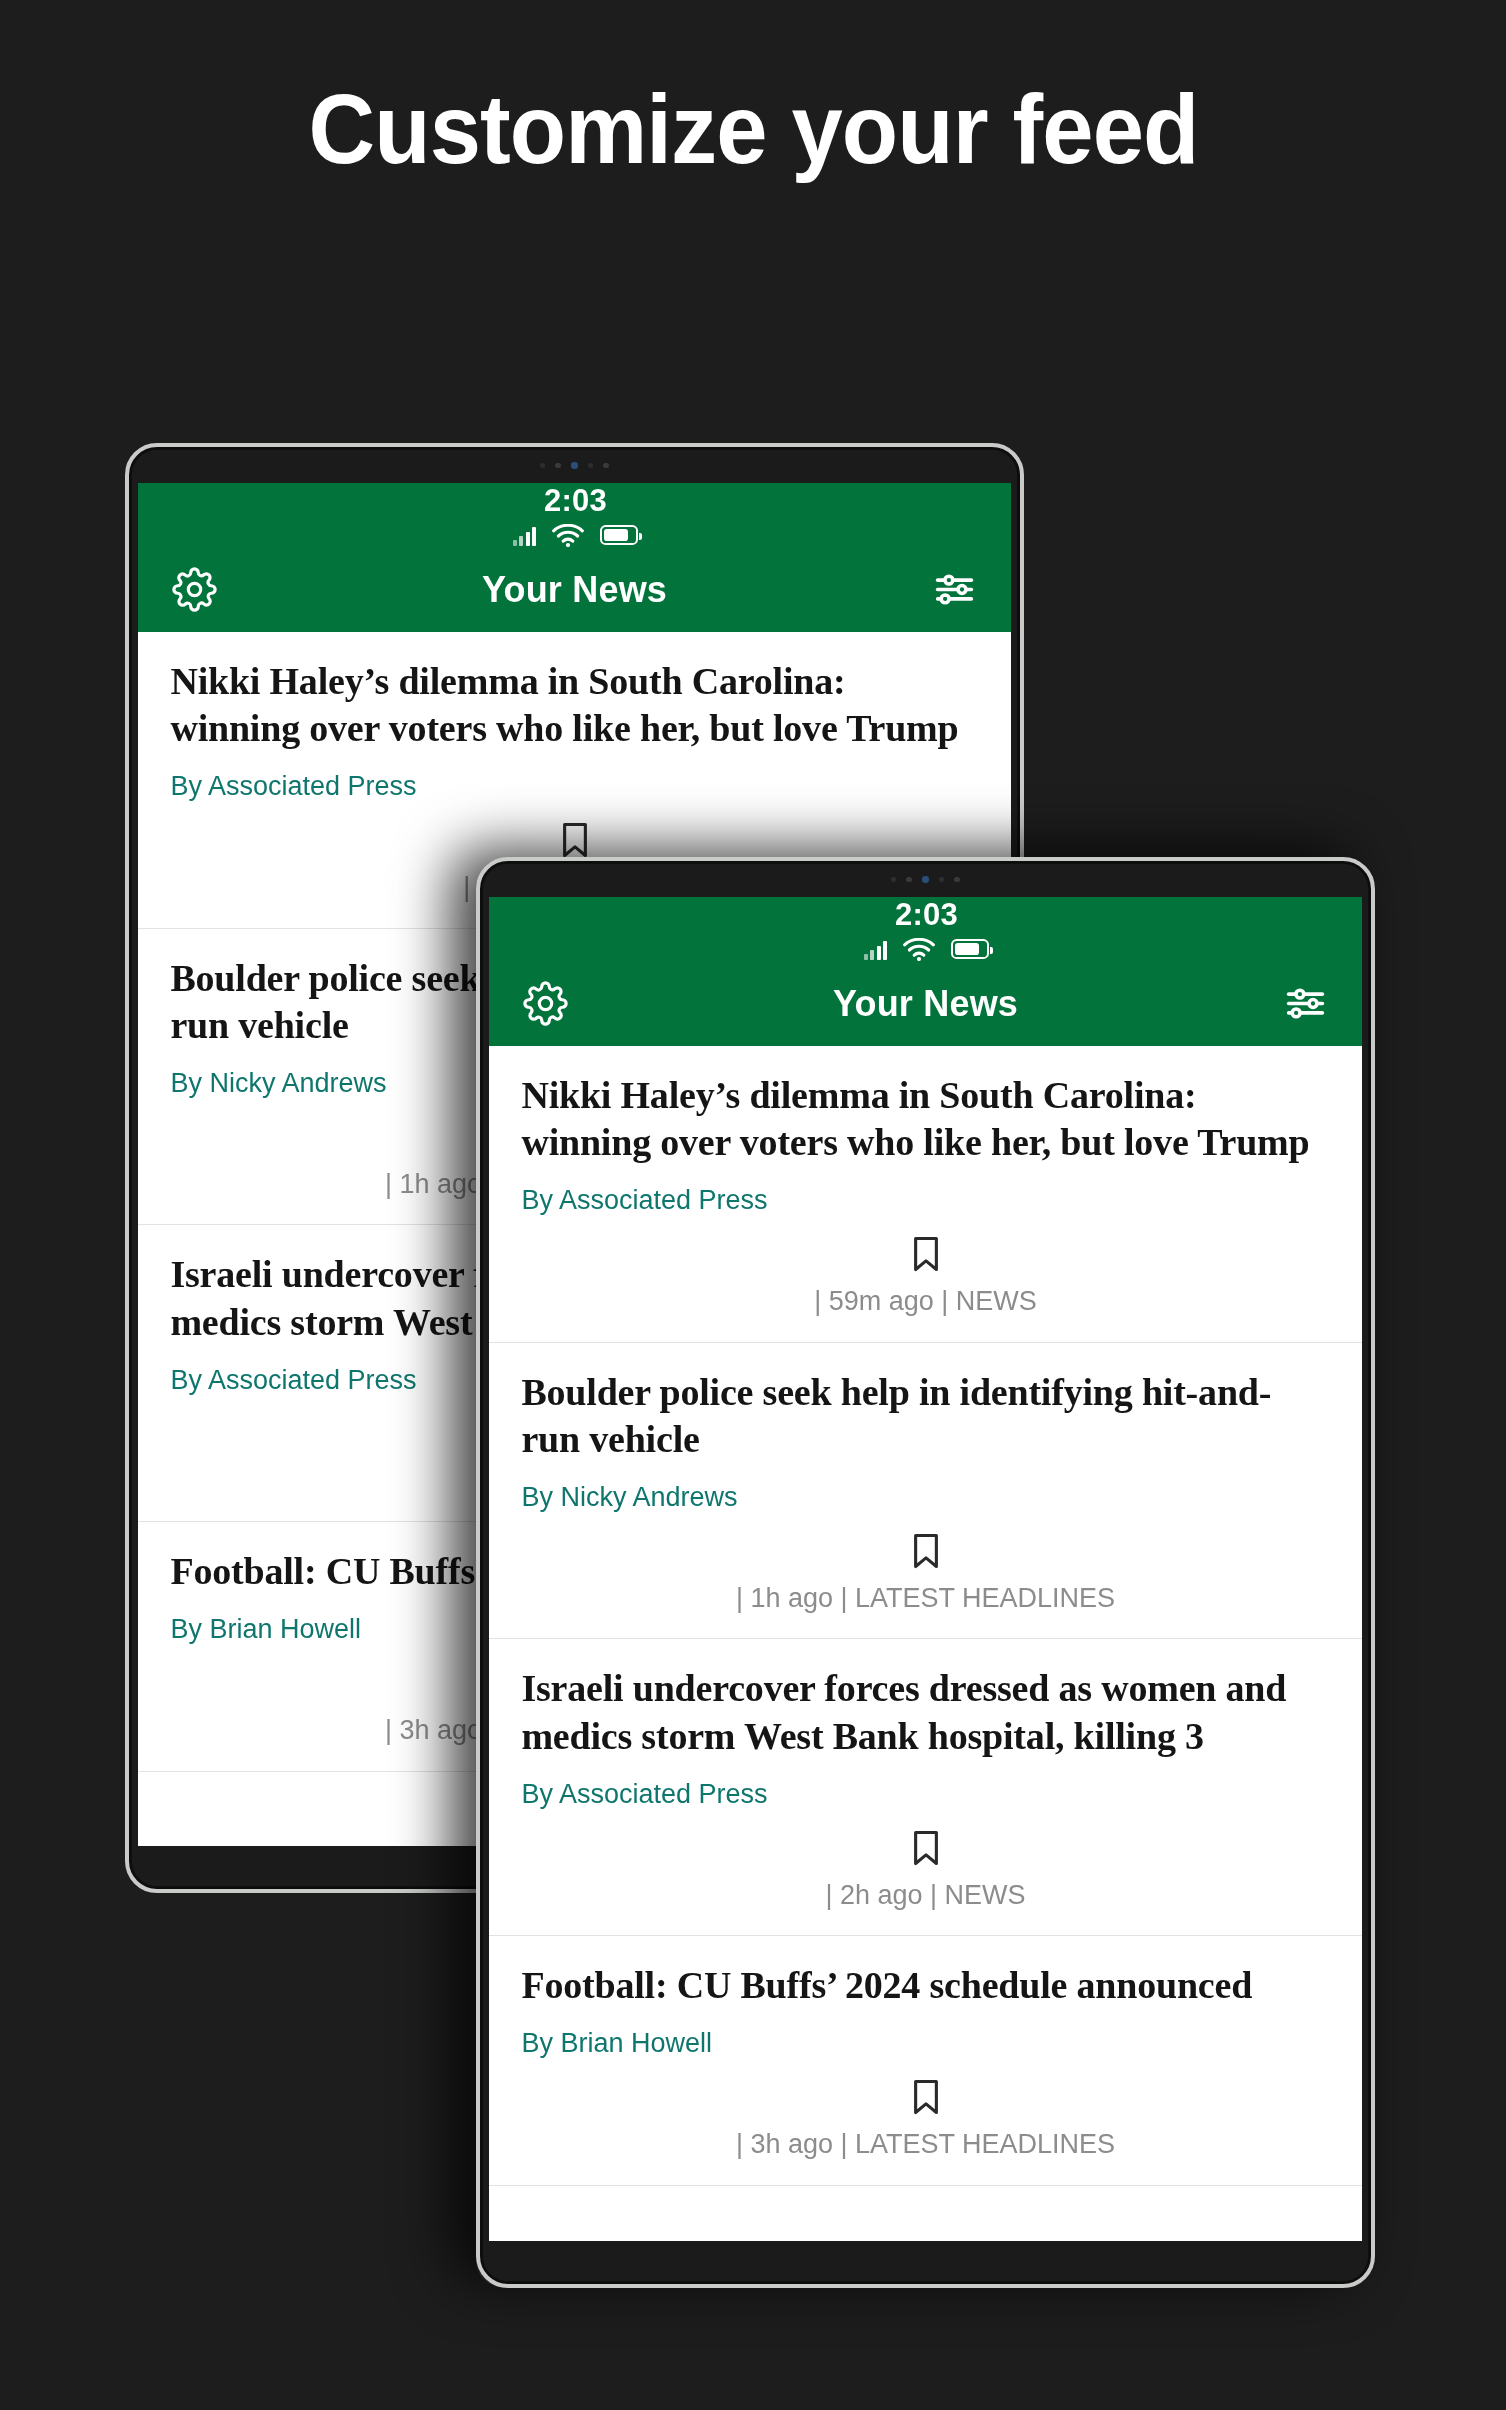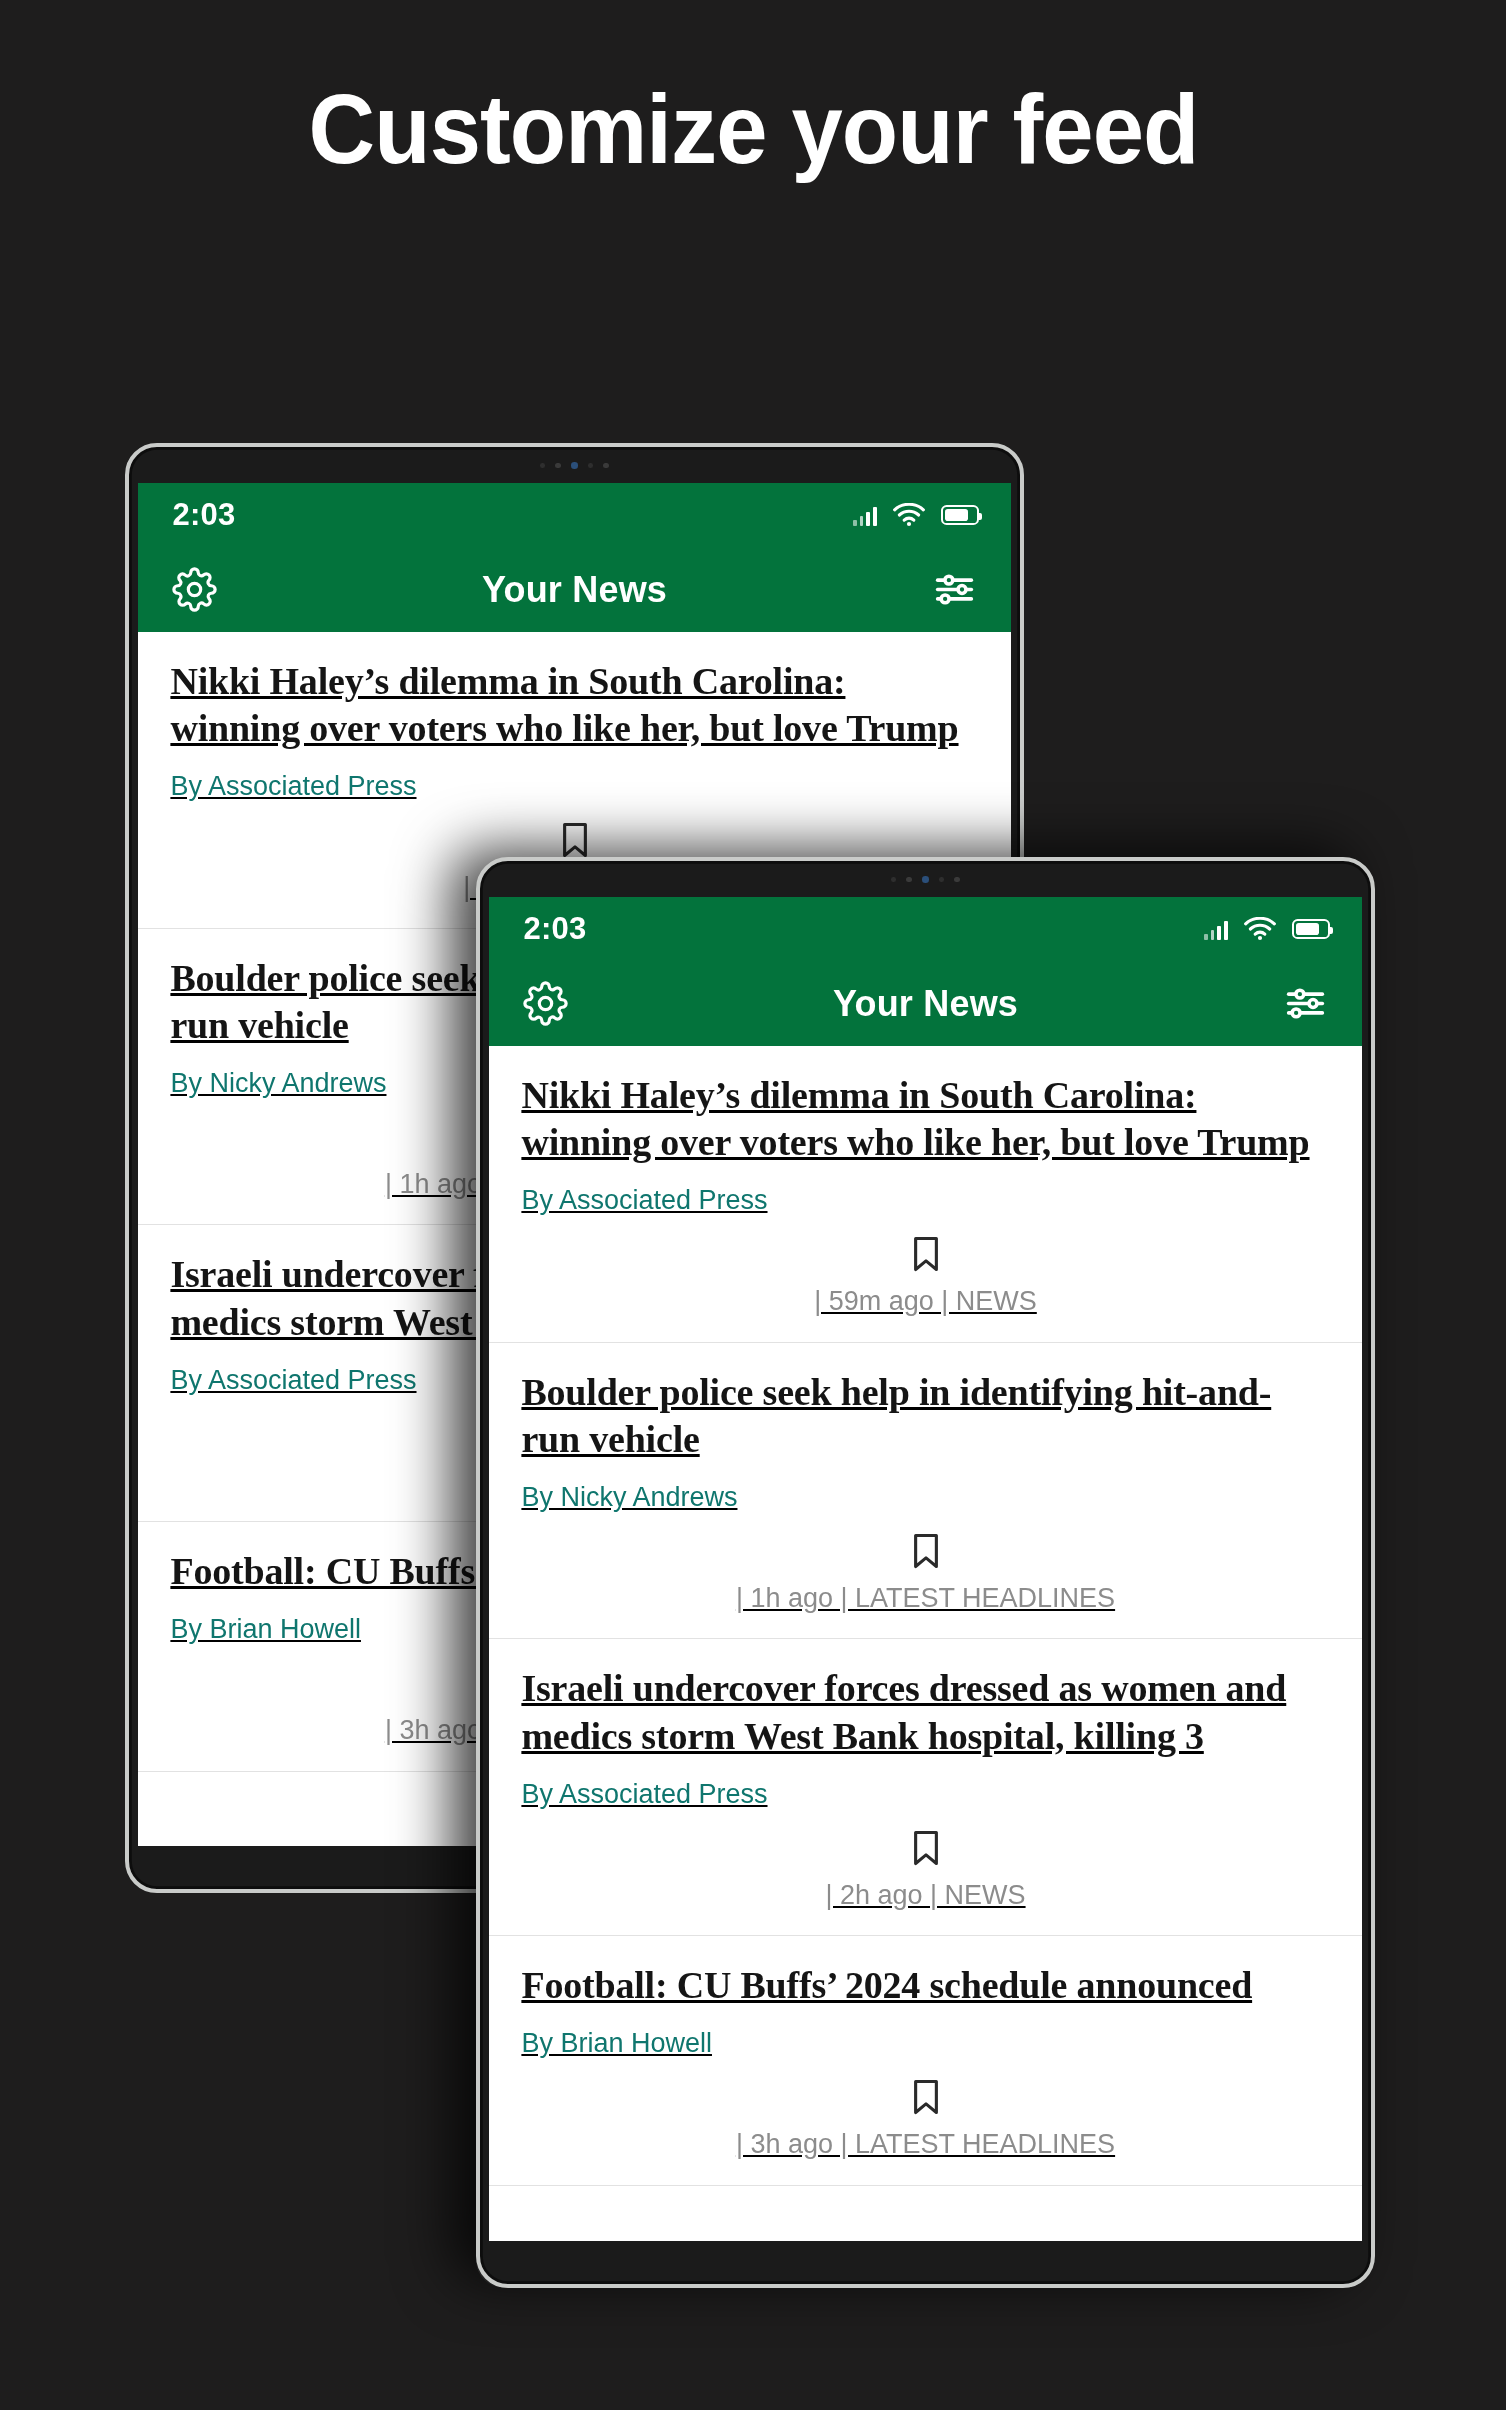--- a/index.html
+++ b/index.html
@@ -65,20 +65,21 @@
     box-shadow:0 0 0 2.8px #0d0d0d inset, -24.5px -7.5px 56px rgba(0,0,0,.75);
   }
 
   
   .statusbar{
     background:#03733c;
     height:64px;
     display:flex; align-items:center; justify-content:space-between;
     padding:0 32px 0 34px;
     color:#ffffff;
+    flex-direction:column;
   }
   .sb-time{ font-size:31px; font-weight:bold; letter-spacing:0.3px; }
   .sb-icons{ display:flex; align-items:center; gap:16px; }
 
   .signal{ display:flex; align-items:flex-end; gap:2.8px; height:21px; }
   .signal span{ display:block; width:3.8px; background:#ffffff; border-radius:0.9px; }
   .signal span:nth-child(1){ height:5.6px;  opacity:.55;}
   .signal span:nth-child(2){ height:9.4px; opacity:.7;}
   .signal span:nth-child(3){ height:14px; }
   .signal span:nth-child(4){ height:19px; }
@@ -106,21 +107,20 @@
   }
   .appbar-inner{ position:relative; width:100%; display:flex; align-items:center; justify-content:space-between; }
   .icon-btn{ width:53px; height:53px; display:flex; align-items:center; justify-content:center; z-index:2;}
   .icon-btn svg{ display:block; }
 
   
   .feed{ background:#ffffff; }
   .article{
     padding:26px 32px 24.5px 32px;
     border-bottom:1.4px solid #e2e2e2;
-    text-decoration:underline;
   }
   .headline{
     font-family:"Liberation Serif", serif;
     font-weight:bold;
     font-size:38px;
     line-height:1.24;
     color:#151515;
     letter-spacing:-0.2px;
   }
   .byline{

